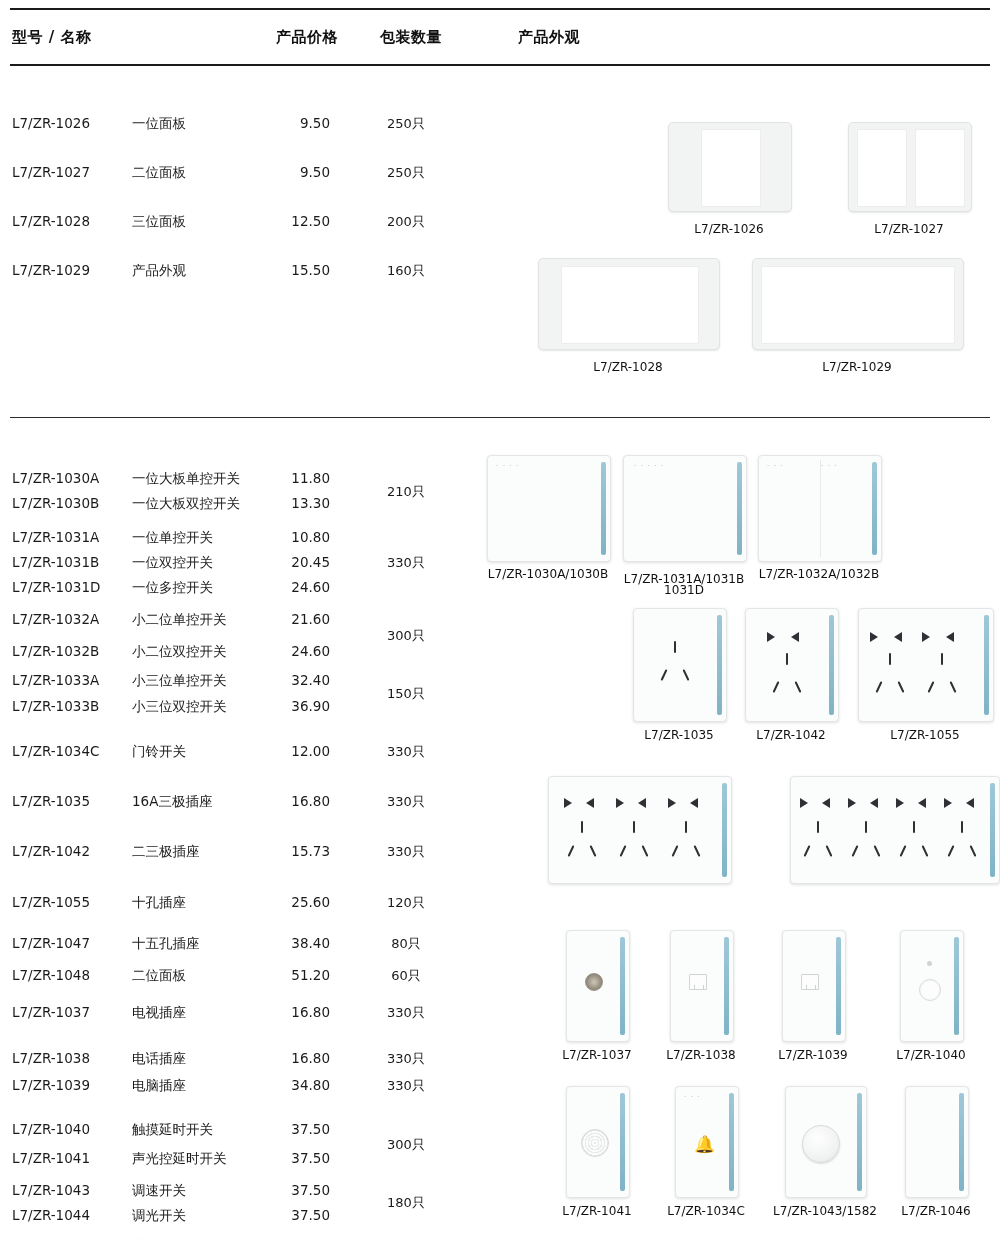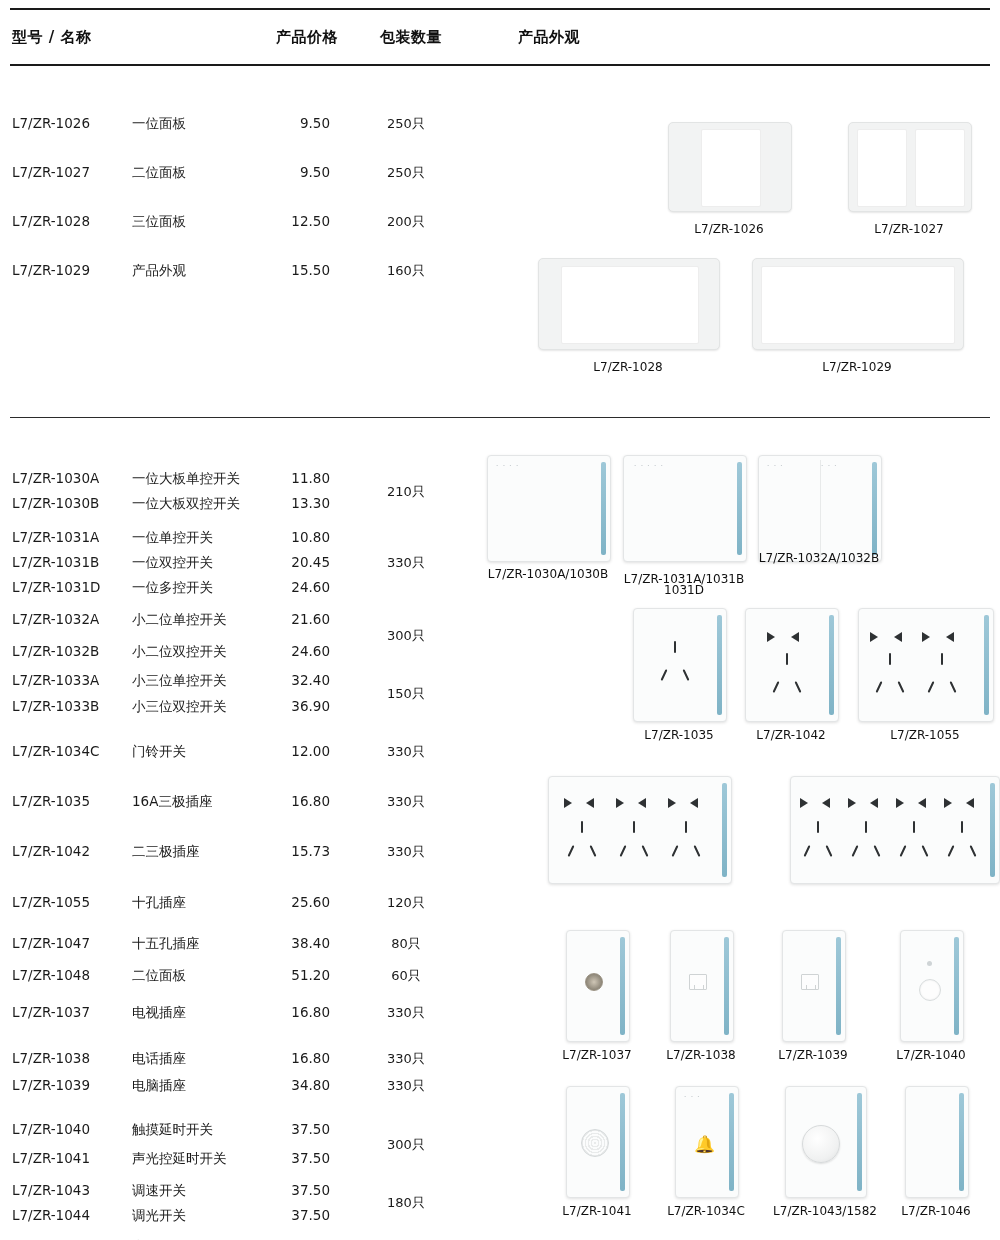--- a/index.html
+++ b/index.html
@@ -464,21 +464,21 @@
     <div class="cap" style="left:61px; top:128px;">1031D</div>
   </div>
 
   <div class="fig" style="left:758px; top:455px; width:128px; height:135px;">
     <div class="sw" style="left:0; top:0; width:122px; height:105px;">
       <div class="dots" style="left:8px;">• • •</div>
       <div class="dots" style="left:62px;">• • •</div>
       <div class="divider" style="left:61px;"></div>
       <div class="accent"></div>
     </div>
-    <div class="cap" style="left:61px; top:96px;text-align:center;">L7/ZR-1032A/1032B</div>
+    <div class="cap" style="left:61px; top:112px;text-align:center;">L7/ZR-1032A/1032B</div>
   </div>
 
 
   <div class="fig" style="left:633px; top:608px; width:98px; height:140px;">
     <div class="sw" style="left:0; top:0; width:92px; height:112px;">
       <div class="accent"></div>
       <div class="sock-hole pin-v" style="left:40px; top:32px;"></div>
       <div class="sock-hole pin-l" style="left:29px; top:60px;"></div>
       <div class="sock-hole pin-r" style="left:51px; top:60px;"></div>
     </div>

